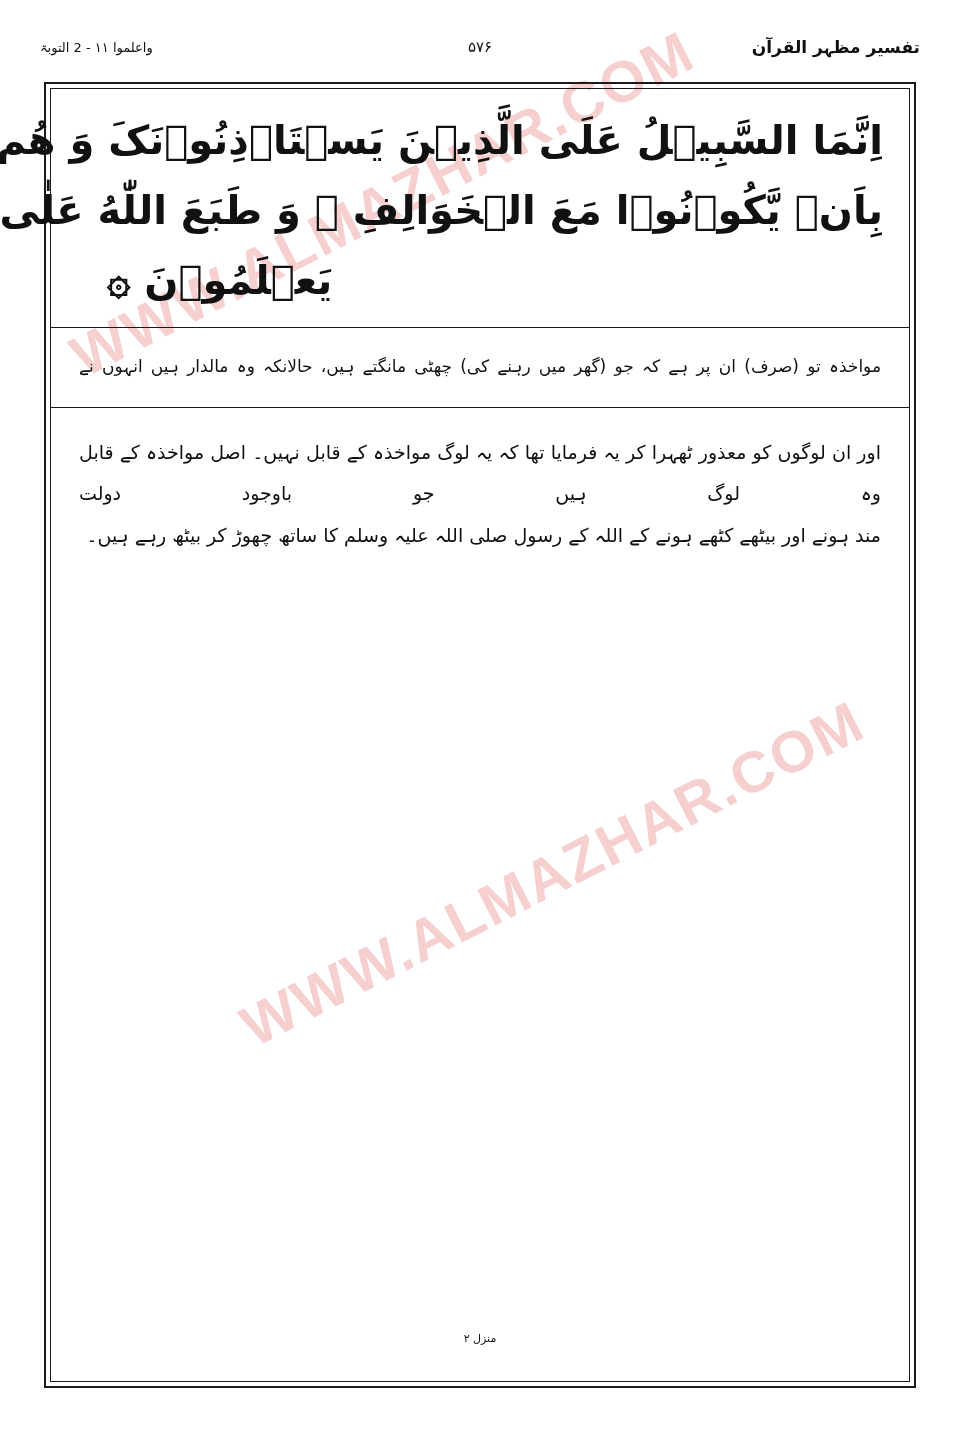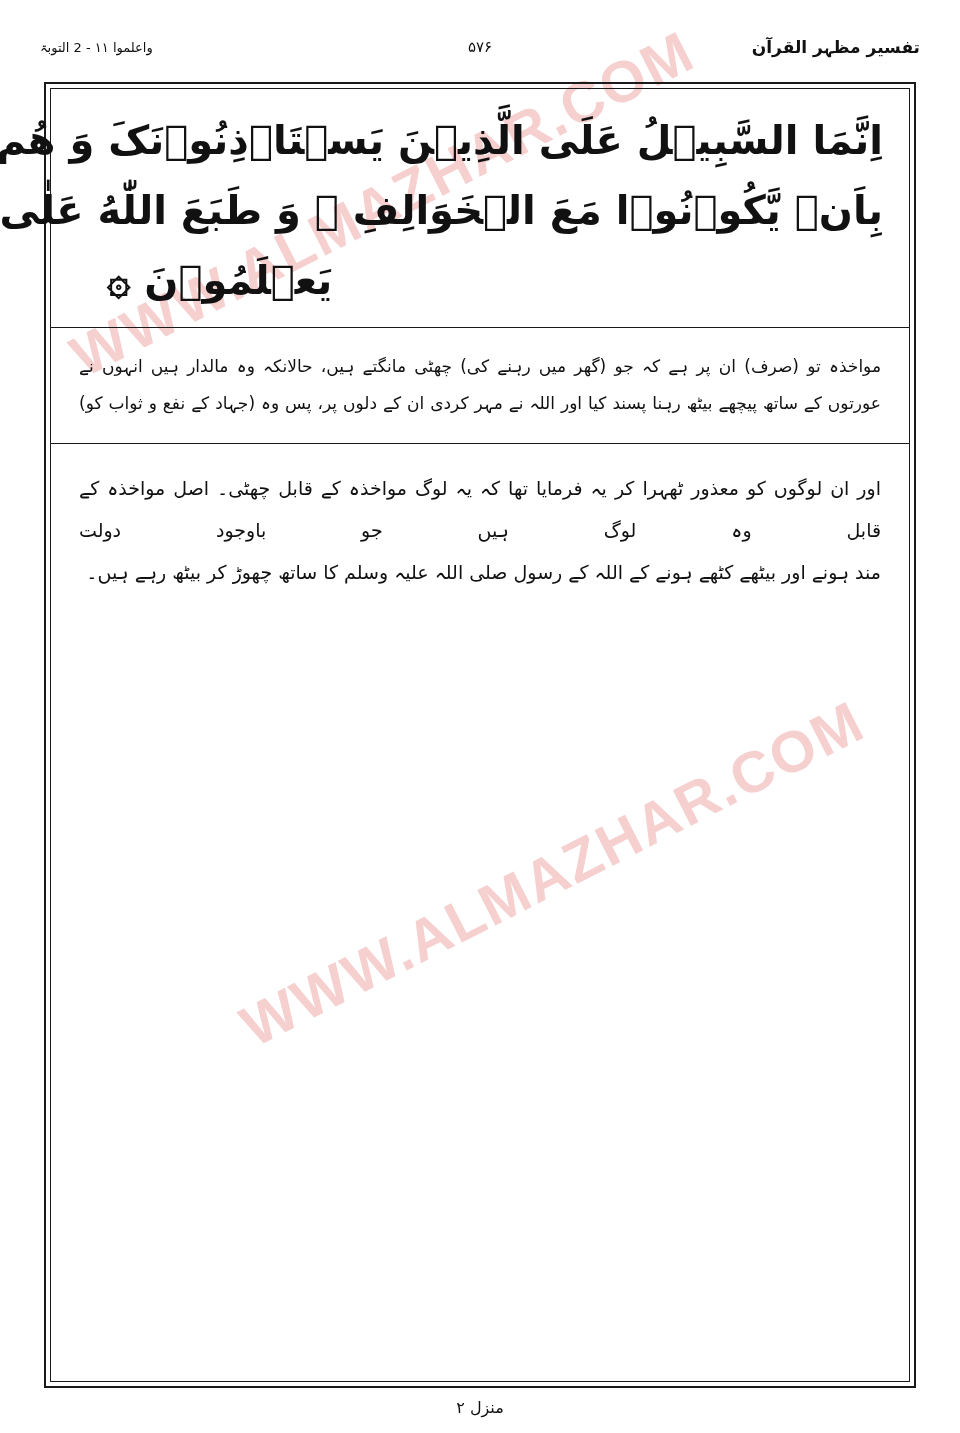--- a/index.html
+++ b/index.html
@@ -126,25 +126,25 @@
     text-align-last: justify;
   }
   .tafsir-line.last {
     text-align: left;
     text-align-last: right;
   }
 
   
   .footer {
     position: absolute;
-    top: 1398px;
+    top: 1332px;
     left: 0;
     right: 0;
     text-align: center;
-    font-size: 16px;
+    font-size: 11px;
     direction: rtl;
   }
 
   
   .watermark {
     position: absolute;
     color: #f6cfcf;
     font-size: 58px;
     font-weight: bold;
     letter-spacing: 2px;
@@ -187,25 +187,24 @@
       <div class="frame-inner">
 
         <div class="section ayah-block divider">
           <div class="ayah-line l1">اِنَّمَا السَّبِیۡلُ عَلَی الَّذِیۡنَ یَسۡتَاۡذِنُوۡنَکَ وَ هُمۡ اَغۡنِیَآءُ ۚ رَضُوۡا</div>
           <div class="ayah-line l2">بِاَنۡ یَّکُوۡنُوۡا مَعَ الۡخَوَالِفِ ۙ وَ طَبَعَ اللّٰهُ عَلٰی قُلُوۡبِهِمۡ فَهُمۡ لَا</div>
           <div class="ayah-line l3">یَعۡلَمُوۡنَ ۞</div>
         </div>
 
         <div class="section trans-block divider">
           <div class="trans-line">مواخذہ تو (صرف) ان پر ہے کہ جو (گھر میں رہنے کی) چھٹی مانگتے ہیں، حالانکہ وہ مالدار ہیں انہوں نے</div>
-          <div class="trans-line">عورتوں کے ساتھ پیچھے بیٹھ رہنا پسند کیا اور اللہ نے مہر کردی ان کے دلوں پر، پس وہ (جہاد کے نفع و ثواب کو)</div>
         </div>
 
         <div class="section tafsir-block">
-          <div class="tafsir-line">اور ان لوگوں کو معذور ٹھہرا کر یہ فرمایا تھا کہ یہ لوگ مواخذہ کے قابل چھٹی۔ اصل مواخذہ کے قابل وہ لوگ ہیں جو باوجود دولت</div>
+          <div class="tafsir-line">اور ان لوگوں کو معذور ٹھہرا کر یہ فرمایا تھا کہ یہ لوگ مواخذہ کے قابل نہیں۔ اصل مواخذہ کے قابل وہ لوگ ہیں جو باوجود دولت</div>
           <div class="tafsir-line last">مند ہونے اور بیٹھے کٹھے ہونے کے اللہ کے رسول صلی اللہ علیہ وسلم کا ساتھ چھوڑ کر بیٹھ رہے ہیں۔</div>
         </div>
 
       </div>
     </div>
 
     <div class="footer">
       <span>منزل ۲</span>
     </div>
 

